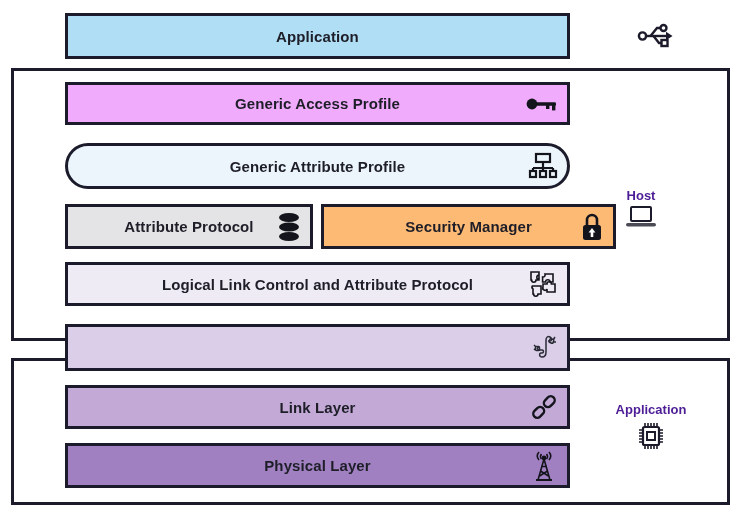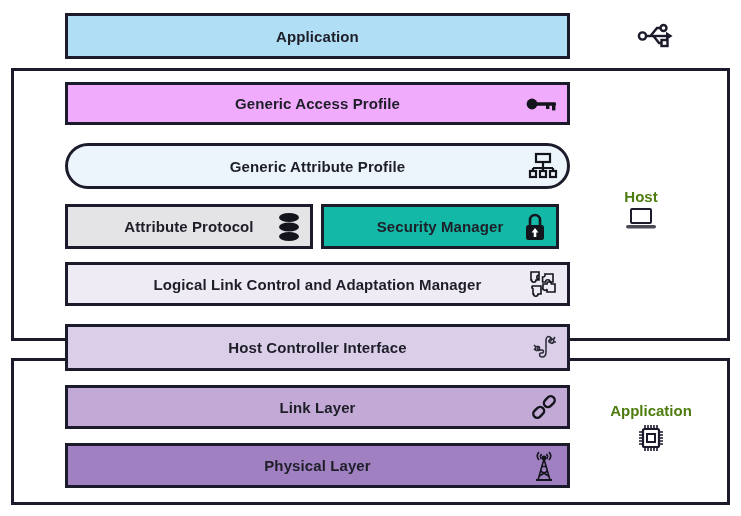--- a/index.html
+++ b/index.html
@@ -21,21 +21,21 @@
     display:flex;align-items:center;justify-content:center;
   }
   .group-box{
     position:absolute;left:11px;width:719px;
     border:3px solid #1b1b2b;box-sizing:border-box;background:#ffffff;
   }
   .group-tag{
     position:absolute;display:flex;flex-direction:column;align-items:center;
     gap:2px;
   }
-  .group-label{font-weight:700;font-size:15px;color:#4d7c0f;}
+  .group-label{font-weight:700;font-size:13px;color:#4c1d95;}
   svg{display:block;}
   .z-top{z-index:5;}
 </style>
 </head>
 <body>
 
 <div id="canvas">
 
   <div class="group-box" style="top:68px;height:273px;"></div>
 
@@ -94,47 +94,46 @@
       <svg width="24" height="30" viewBox="0 0 24 30">
         <g fill="#14141c">
           <ellipse cx="12" cy="5.5" rx="10" ry="4.6"></ellipse>
           <ellipse cx="12" cy="15" rx="10" ry="4.6"></ellipse>
           <ellipse cx="12" cy="24.5" rx="10" ry="4.6"></ellipse>
         </g>
       </svg>
     </span>
   </div>
 
-  <div class="layer-box" style="left: 321px; top: 204px; width: 238px; height: 45px; background: #14b8a6;">
+  <div class="layer-box" style="left: 321px; top: 204px; width: 295px; height: 45px; background: #fdba74;">
     <span class="layer-label">Security Manager</span>
     <span class="layer-icon">
       <svg width="24" height="30" viewBox="0 0 24 30">
         <path d="M7 13 V8 a5 5 0 0 1 10 0 v5" stroke="#14141c" stroke-width="2.6" fill="none"></path>
         <rect x="3" y="13" width="18" height="15" rx="2.5" fill="#14141c"></rect>
         <polygon points="12,16 8.6,20.4 10.7,20.4 10.7,25 13.3,25 13.3,20.4 15.4,20.4" fill="#ffffff"></polygon>
       </svg>
     </span>
   </div>
 
   <div class="layer-box" style="top: 262px; height: 44px; background: rgb(239, 235, 245);">
-    <span class="layer-label">Logical Link Control and Adaptation Manager</span>
+    <span class="layer-label">Logical Link Control and Attribute Protocol</span>
     <span class="layer-icon">
       <svg width="30" height="30" viewBox="0 0 30 30">
         <g stroke="#14141c" fill="none" stroke-width="1.6">
           <path d="M3 3 h8 v3 a2.2 2.2 0 0 0 0 4.4 v0 M11 3 v8 h-3 a2.2 2.2 0 0 1 -4.4 0 H3 V3 Z"></path>
           <path d="M17 5 h8 v8 h-3 a2.2 2.2 0 0 0 -4.4 0 h-3 v-5 a2.2 2.2 0 0 0 2.4 -3 Z"></path>
           <path d="M5 17 h8 v8 h-3 a2.2 2.2 0 0 1 -4.4 0 H5 v-5 a2.2 2.2 0 0 1 -0.6 -3 Z"></path>
           <path d="M15 15 h4 a2.2 2.2 0 0 1 4.4 0 H27 v8 h-8 v-3 a2.2 2.2 0 0 1 -4 -2 Z"></path>
         </g>
       </svg>
     </span>
   </div>
 
   <div class="layer-box z-top" style="top: 324px; height: 47px; background: rgb(218, 206, 232);">
-    <span class="layer-label">Host Controller Interface</span>
     <span class="layer-icon">
       <svg width="26" height="34" viewBox="0 0 26 34">
         <g stroke="#2a2a36" fill="none" stroke-width="1.5">
           <path d="M7 16 c-2 0 -2 3 0 3 h3 c2 0 2 3 0 3 h-1 c-2 0 -2 4 1 4 3 0 4 -2 4 -5 V9 c0 -3 2 -4 4 -3 2 1 2 4 0 4 h-2"></path>
           <rect x="3.5" y="15.5" width="4" height="4" rx="1"></rect>
           <rect x="17.5" y="8" width="4" height="4" rx="1" transform="rotate(20 19.5 10)"></rect>
           <path d="M2 14 l2 2 M2 19 l2 -2 M23 6 l-2 3 M24 11 l-3 0"></path>
         </g>
       </svg>
     </span>

